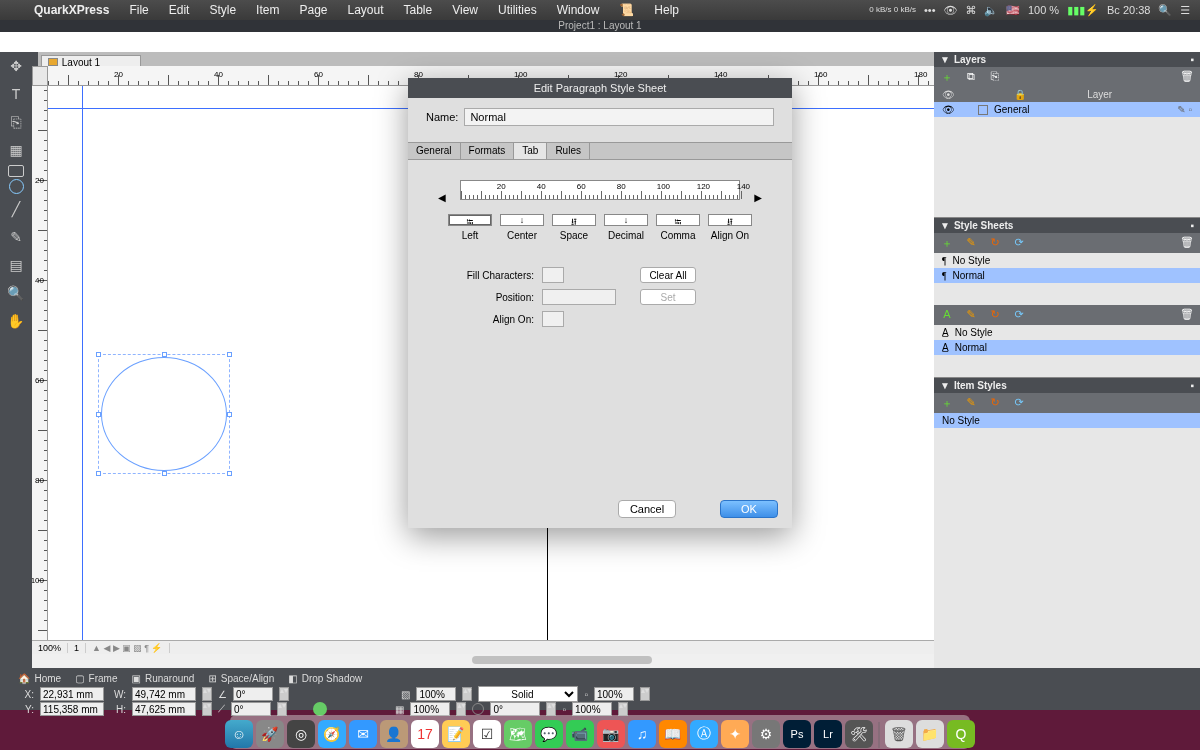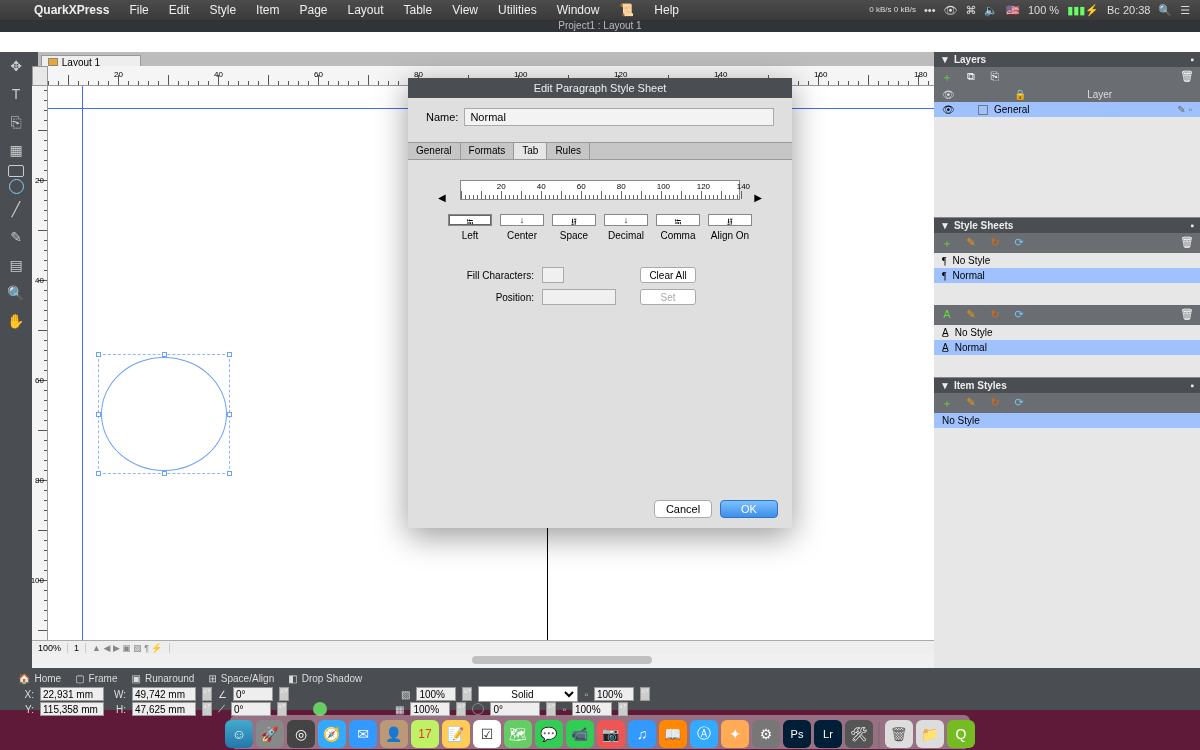--- a/index.html
+++ b/index.html
@@ -103,21 +103,21 @@
 .dialog .tabbtn{ width:44px; height:12px; background:#fff; border:1px solid #888; font-size:9px; text-align:center;}
 .dialog .tabbtn.sel{ box-shadow:inset 0 0 0 1px #666;}
 .dialog .tablabels{ display:flex; gap:8px; justify-content:center; font-size:10px;}
 .dialog .tablabels span{ width:44px; text-align:center;}
 .dialog .formrow{ display:flex; align-items:center; justify-content:flex-start; gap:8px; margin:6px 0;}
 .dialog .formrow label{ width:96px; text-align:right; font-size:10px;}
 .dialog .formrow input{ width:74px; height:16px; border:1px solid #aaa; background:#f0f0f0;}
 .dialog .formrow .short{ width:22px;}
 .dialog .formrow button{ width:56px; height:16px; font-size:10px; background:#fff; border:1px solid #aaa; border-radius:3px;}
 .dialog .dbtns{ position:absolute; bottom:10px; right:14px; display:flex; gap:8px;}
-.dialog .dbtns button{ width:58px; height:18px; font-size:11px; border:1px solid #aaa; border-radius:4px; background:#fff;}
+.dialog .dbtns button{ width:58px; height:18px; font-size:11px; border:1px solid #aaa; border-radius:4px; background:#fff;margin-left:36px;}
 .dialog .dbtns .ok{ background:linear-gradient(#7cc0ff,#3e8fe8); color:#fff; border-color:#2b74c9;}
 
 
 .dock { position:absolute; bottom:0; left:0; right:0; height:40px; display:flex; justify-content:center; align-items:end; gap:3px; padding-bottom:2px;}
 .dock .dockbg{ position:absolute; bottom:1px; left:230px; right:230px; height:34px; background:rgba(220,220,220,.45); border-radius:6px;}
 .dock .dicon{ width:28px; height:28px; border-radius:6px; position:relative; display:flex;align-items:center;justify-content:center;font-size:14px;color:#fff;}
 .dock .sep{width:2px;height:26px;background:rgba(0,0,0,.3);margin:0 2px;}
 </style>
 </head>
 <body>
@@ -629,36 +629,40 @@
         <input class="short" style="">
         <span style="width:60px"></span>
         <button>Clear All</button>
       </div>
     <div class="formrow">
         <label>Position:</label>
         <input style="">
         <span style="width:8px"></span>
         <button disabled="" style="color:#aaa">Set</button>
       </div>
+    <div class="formrow">
+        <label>Align On:</label>
+        <input class="short" style="">
+      </div>
   </div>
   <div class="dbtns">
     <button>Cancel</button>
     <button class="ok">OK</button>
   </div>
 </div>
 
 <div class="dock">
   <div class="dockbg"></div>
   <div class="dicon" style="background:linear-gradient(#4ac,#27a)">☺</div>
   <div class="dicon" style="background:#888">🚀</div>
   <div class="dicon" style="background:#444">◎</div>
   <div class="dicon" style="background:#3af">🧭</div>
   <div class="dicon" style="background:#39f">✉</div>
   <div class="dicon" style="background:#b97">👤</div>
-  <div class="dicon" style="background:#bef264;color:#e33;font-size:12px">17</div>
+  <div class="dicon" style="background:#ffffff;color:#e33;font-size:14px">17</div>
   <div class="dicon" style="background:#fc5">📝</div>
   <div class="dicon" style="background:#fff;color:#333">☑</div>
   <div class="dicon" style="background:#6c6">🗺</div>
   <div class="dicon" style="background:#3c5">💬</div>
   <div class="dicon" style="background:#3c5">📹</div>
   <div class="dicon" style="background:#e55">📷</div>
   <div class="dicon" style="background:#39f">♫</div>
   <div class="dicon" style="background:#f80">📖</div>
   <div class="dicon" style="background:#3af">Ⓐ</div>
   <div class="dicon" style="background:#fa5">✦</div>

